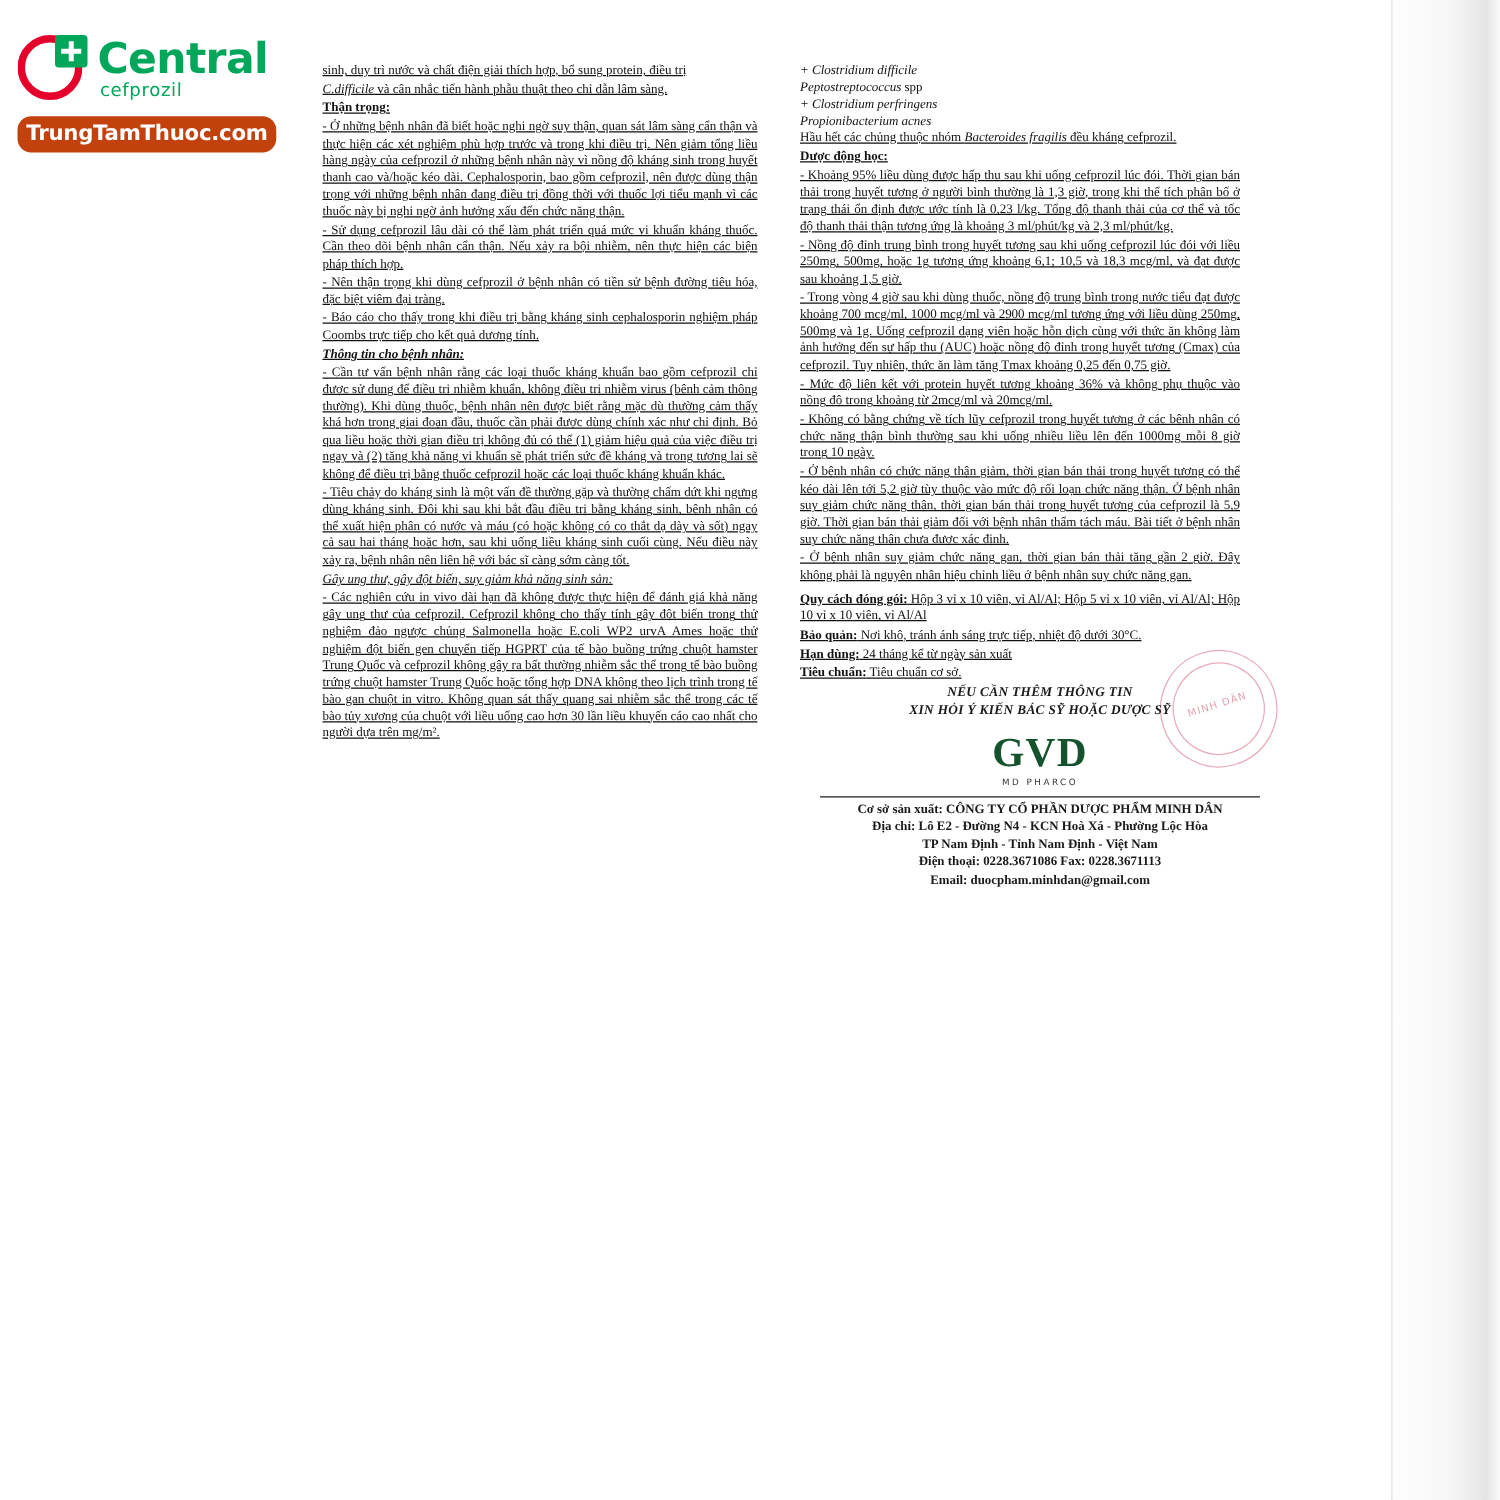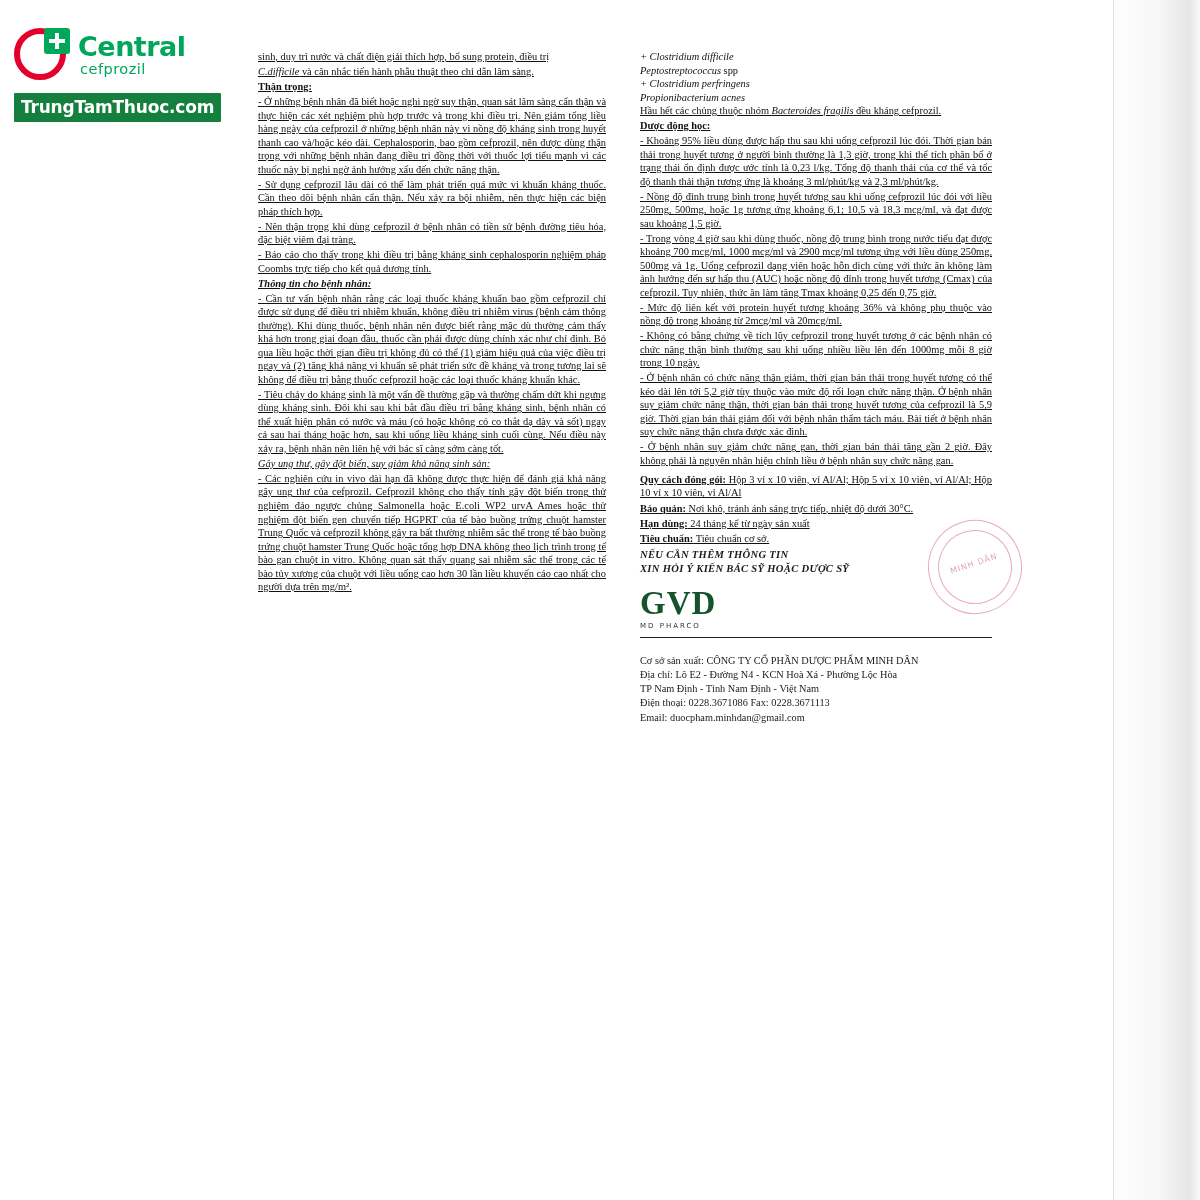--- a/index.html
+++ b/index.html
@@ -59,44 +59,44 @@
     background: #ffffff;
   }
   .logo-mark .cross-box:before {
     left: 11px; top: 5px; width: 4px; height: 16px;
   }
   .logo-mark .cross-box:after {
     left: 5px; top: 11px; width: 16px; height: 4px;
   }
   .logo-words .brand {
     font-family: "DejaVu Sans", sans-serif;
-    font-size: 27px;
+    font-size: 34px;
     font-weight: bold;
     color: #00a65a;
     line-height: 1;
     letter-spacing: -0.5px;
   }
   .logo-words .sub {
     font-family: "DejaVu Sans", sans-serif;
     font-size: 14.5px;
     color: #00a65a;
     line-height: 1.3;
     letter-spacing: 0.5px;
     margin-left: 2px;
   }
   #logo-url {
     margin-top: 9px;
-    background: #15803d;
+    background: #c2410c;
     color: #ffffff;
     font-family: "DejaVu Sans", sans-serif;
     font-size: 17px;
     font-weight: bold;
     padding: 4px 7px 5px 7px;
     display: inline-block;
-    border-radius: 1px;
+    border-radius: 11px;
     letter-spacing: -0.2px;
   }
 
   
   .col {
     position: absolute;
     top: 50px;
     font-size: 10.4px;
     line-height: 1.30;
     text-align: justify;
@@ -123,24 +123,24 @@
     line-height: 1.30;
   }
   .bac-row { display: flex; flex-direction: column; }
   .bac-row .c1 { width: 52%; font-style: italic; }
   .bac-row .c2 { width: 48%; font-style: italic; }
   .bac-row .c2 .rom { font-style: normal; }
 
   
   #manufacturer {
     position: absolute;
-    left: 640px;
+    left: 656px;
     top: 548px;
     width: 352px;
-    text-align: left;
+    text-align: center;
     font-size: 10.4px;
     line-height: 1.32;
   }
   #contact-note {
     font-style: italic;
     font-weight: bold;
     letter-spacing: 0.3px;
     font-size: 10.6px;
     line-height: 1.35;
   }
@@ -155,22 +155,22 @@
   }
   #gvd-sub {
     font-family: "DejaVu Sans", sans-serif;
     font-size: 7px;
     letter-spacing: 2px;
     color: #333;
     margin-bottom: 6px;
   }
   #maker-lines {
     border-top: 1px solid #222;
-    padding-top: 16px;
-    font-weight: normal;
+    padding-top: 3px;
+    font-weight: bold;
     font-size: 10.3px;
     line-height: 1.38;
   }
 
   
   #stamp {
     position: absolute;
     left: 928px;
     top: 520px;
     width: 92px;

